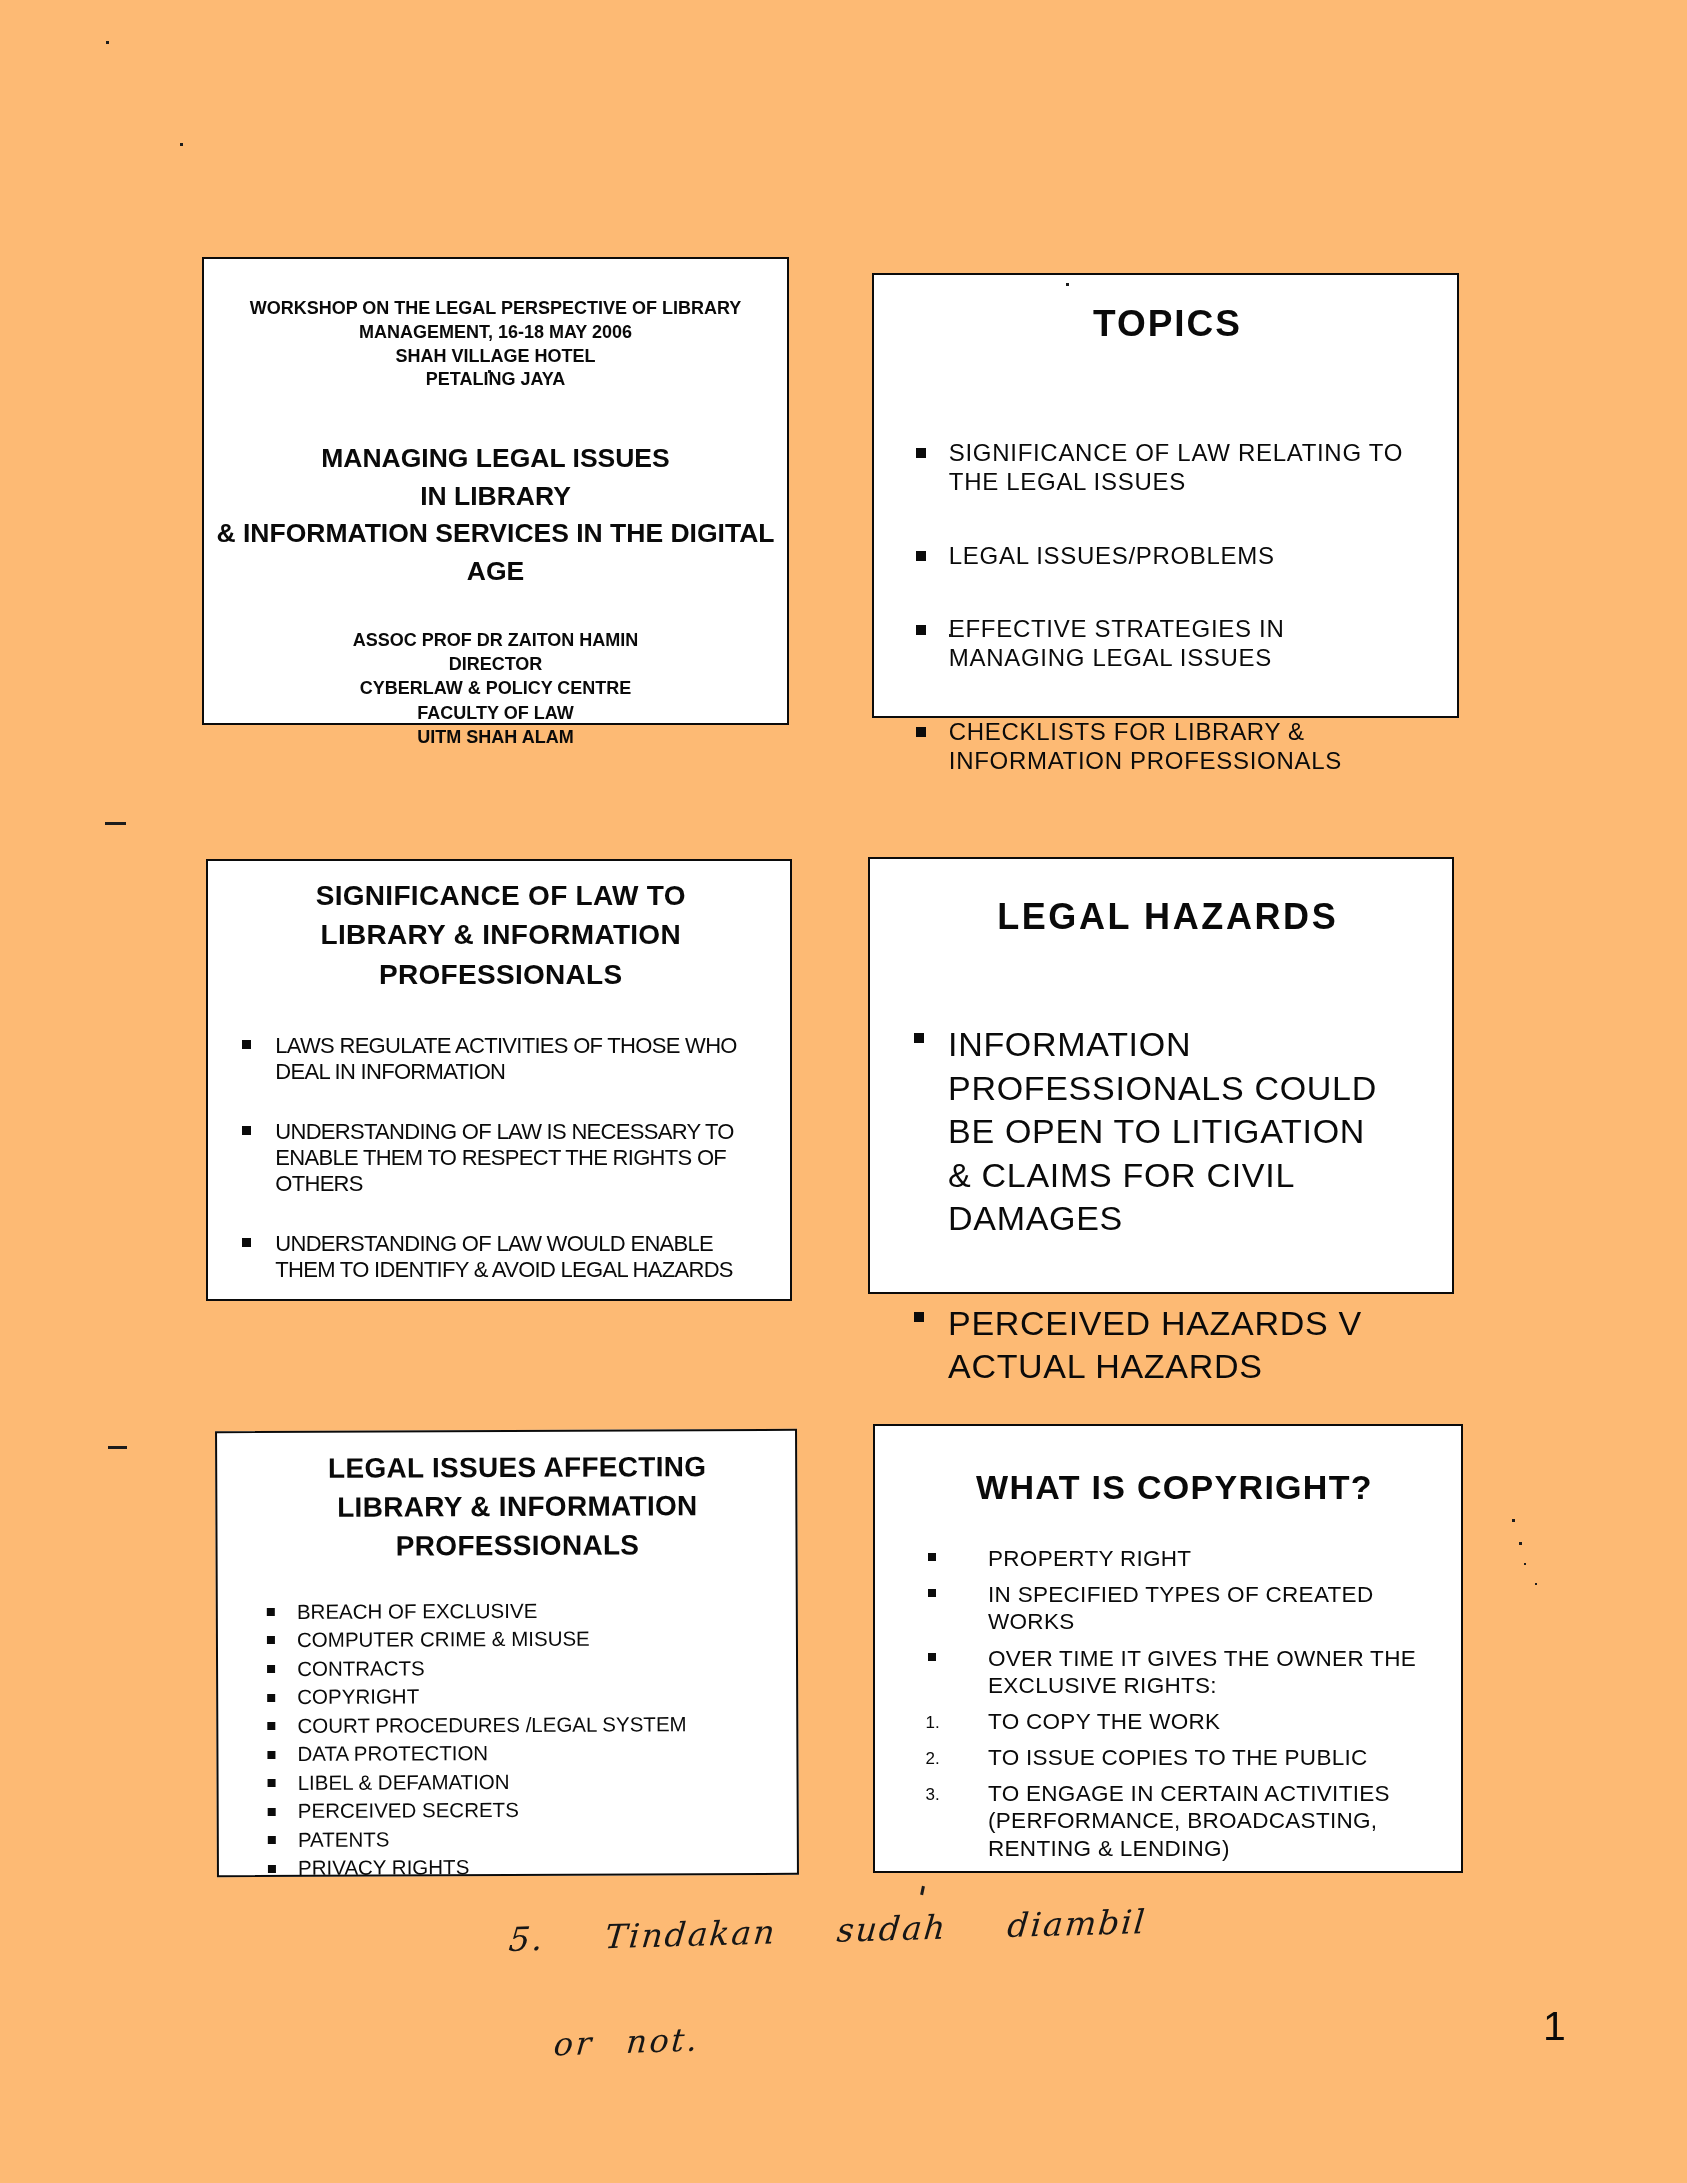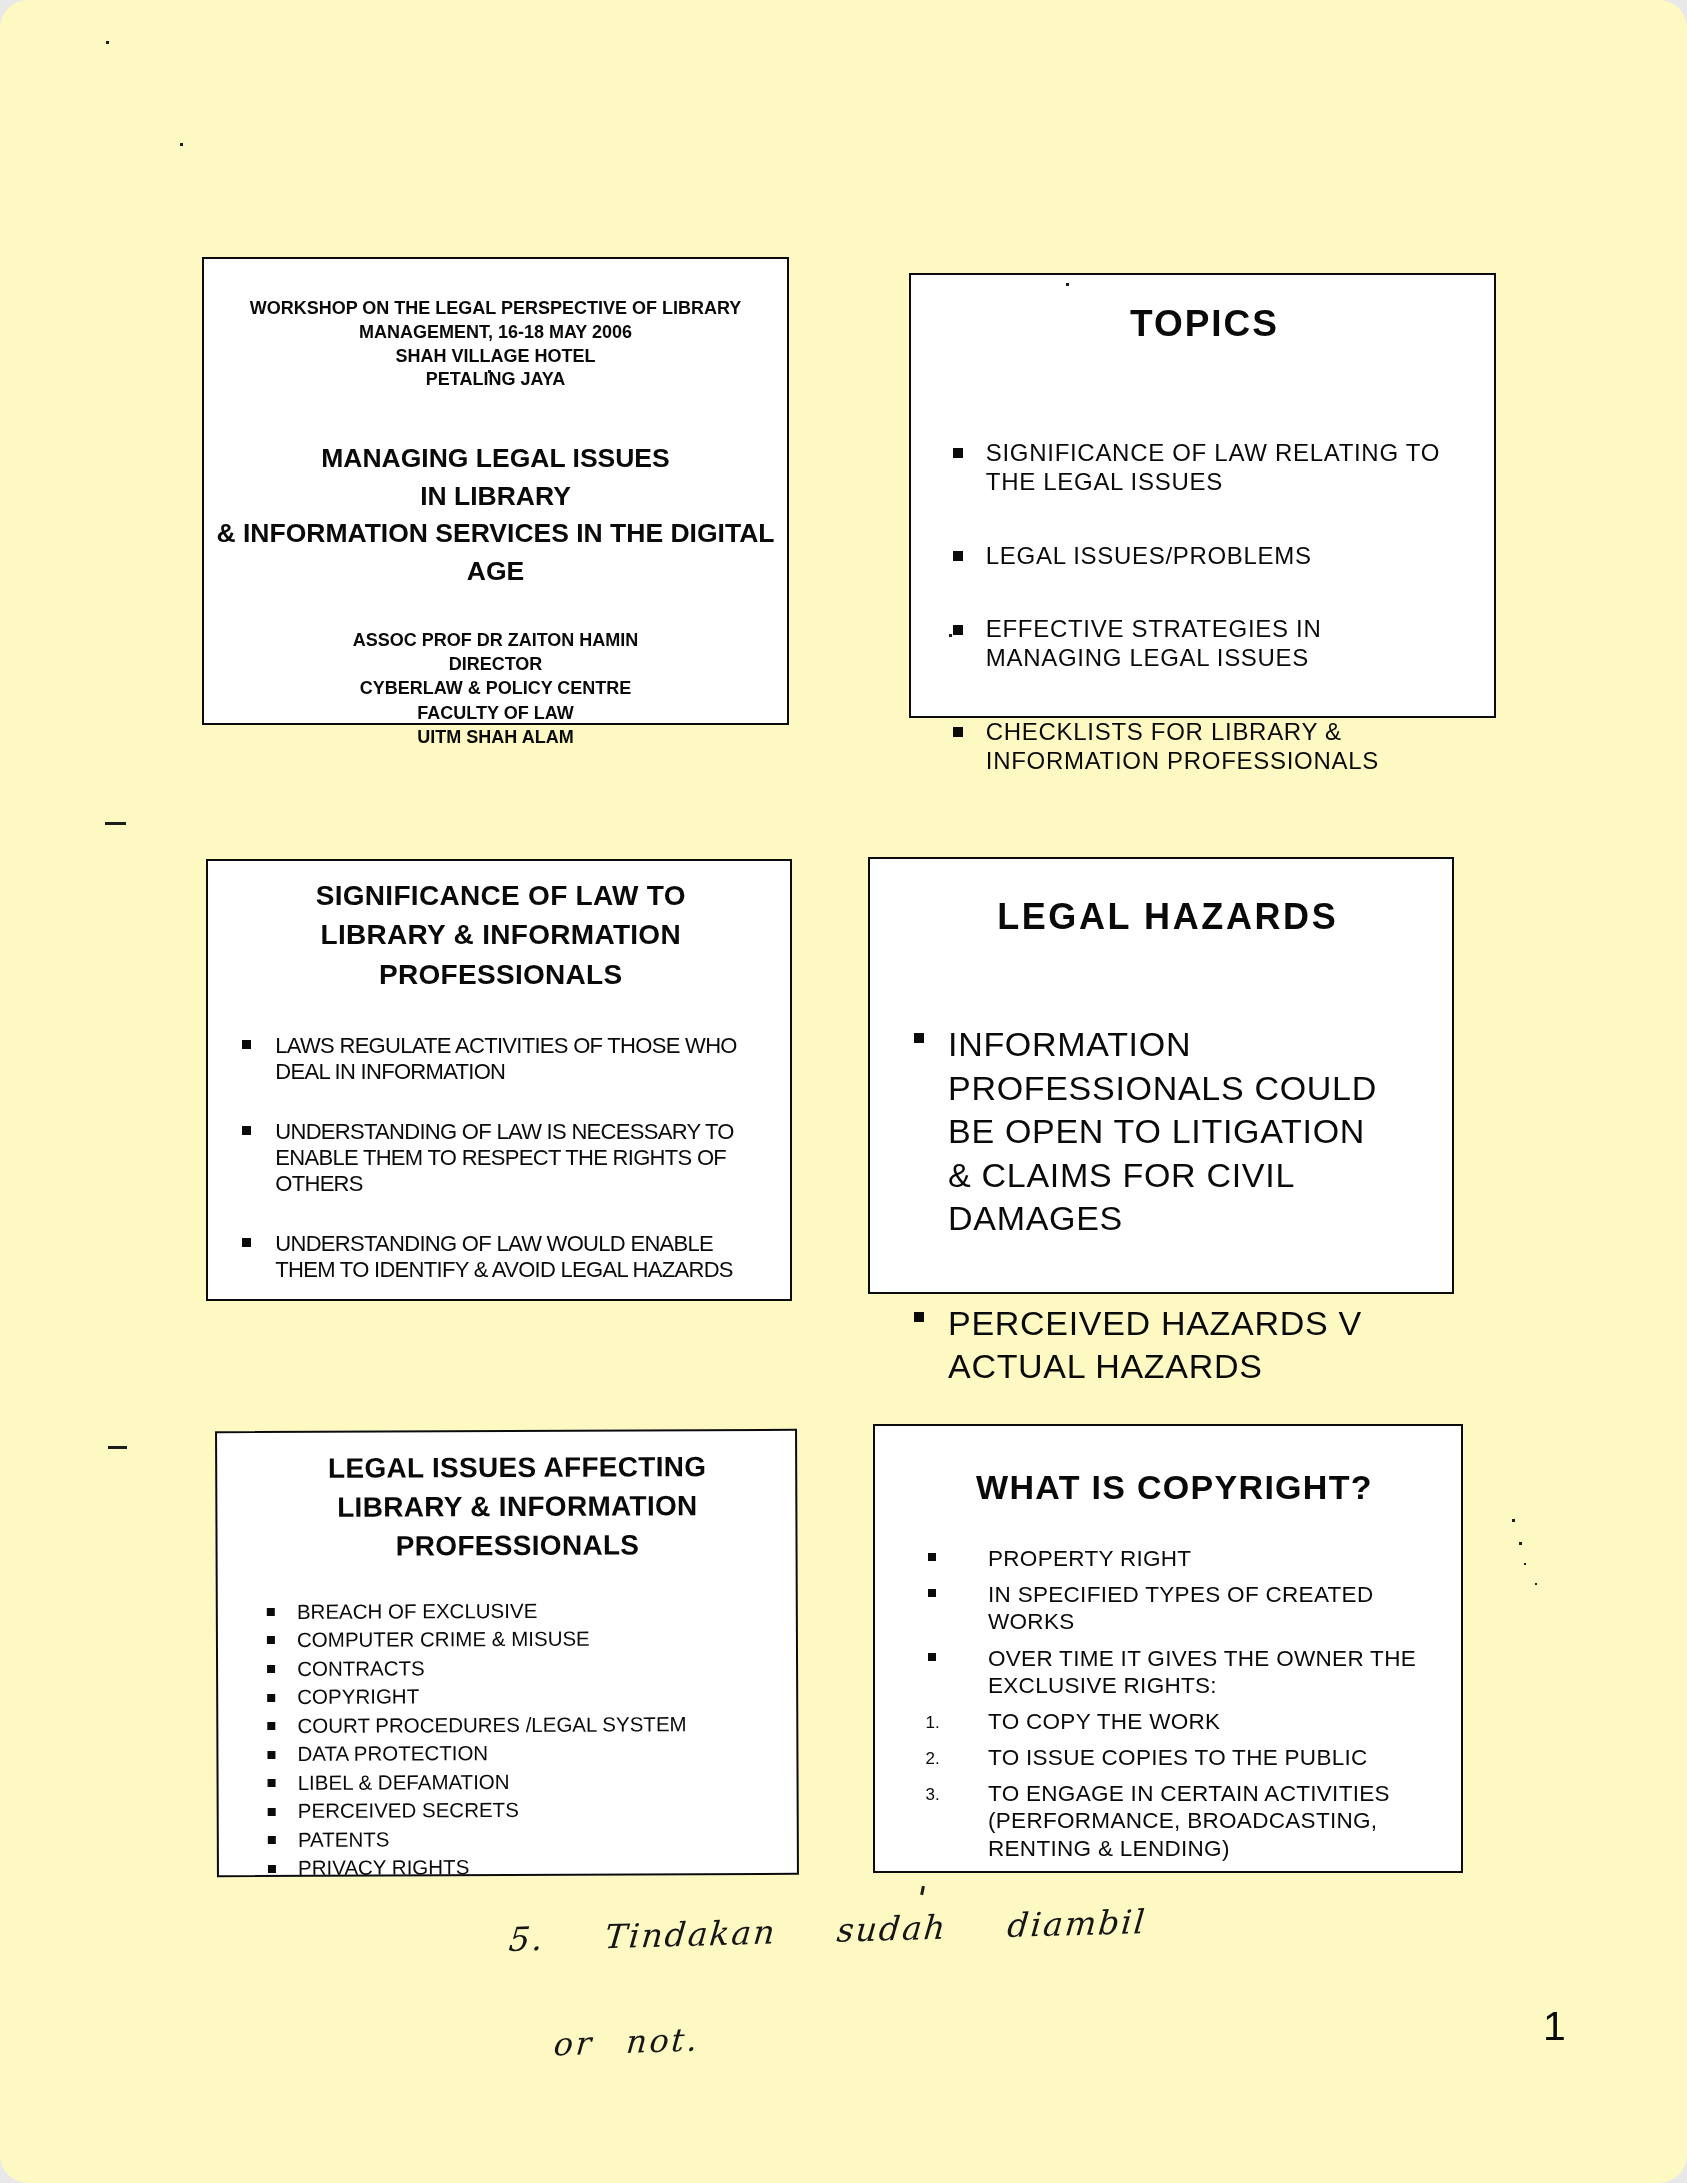--- a/index.html
+++ b/index.html
@@ -1,36 +1,36 @@
 <!DOCTYPE html>
 <html style="font-size:10.6px"><head>
 <meta charset="utf-8">
 <style>
   html,body{margin:0;padding:0;background:#e8e8e8;}
-  .page{position:relative;width:1687px;height:2183px;background:#fef9c3;
-        font-family:"Liberation Sans",sans-serif;color:#0a0a0a;overflow:hidden;border-radius:28px;}
+  .page{position:relative;width:1687px;height:2183px;background:#fdba74;
+        font-family:"Liberation Sans",sans-serif;color:#0a0a0a;overflow:hidden;}
   .slide{position:absolute;background:#fff;border:2.6px solid #0b0b0b;box-sizing:border-box;}
   .ctr{text-align:center;}
 
   
   .slide1{left:202px;top:257px;width:587px;height:468px;padding-top:38px;}
   .s1-header div{font-size:18px;font-weight:700;line-height:1.32;letter-spacing:0px;}
   .s1-title{margin-top:48px;}
   .s1-title div{font-size:26.5px;font-weight:700;line-height:1.42;}
   .s1-author{margin-top:37px;}
   .s1-author div{font-size:18px;font-weight:700;line-height:1.36;}
 
   
   ul.bl{list-style:none;margin:0;padding:0;}
   ul.bl li{display:flex;align-items:flex-start;}
   .bsq{flex:0 0 auto;background:#0b0b0b;display:inline-block;}
   .bt{display:inline-block;}
 
   
-  .slide2{left:909px;top:273px;width:587px;height:445px;padding:28px 33px 16px 37px;}
+  .slide2{left:872px;top:273px;width:587px;height:445px;padding:28px 33px 16px 37px;}
   .s2-title{font-size:37px;font-weight:700;letter-spacing:2px;}
   .slide2 ul{margin-top:94px;}
   .slide2 li{margin-bottom:45px;}
   .slide2 .bsq{width:10px;height:10px;margin:9.3px 22.5px 0 5.3px;}
   .slide2 .bt{font-size:24px;letter-spacing:0.7px;line-height:1.2;max-width:457px;}
 
   
   .slide3{left:206px;top:859px;width:586px;height:442px;padding:14.6px 26.5px 0 30px;}
   .s3-title div{font-size:28px;font-weight:700;line-height:1.42;letter-spacing:0.3px;}
   .slide3 ul{margin-top:38px;}

